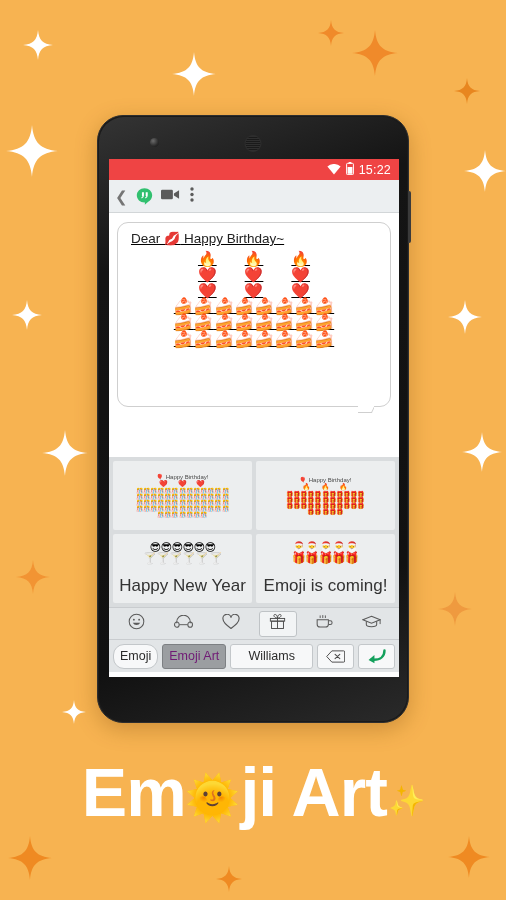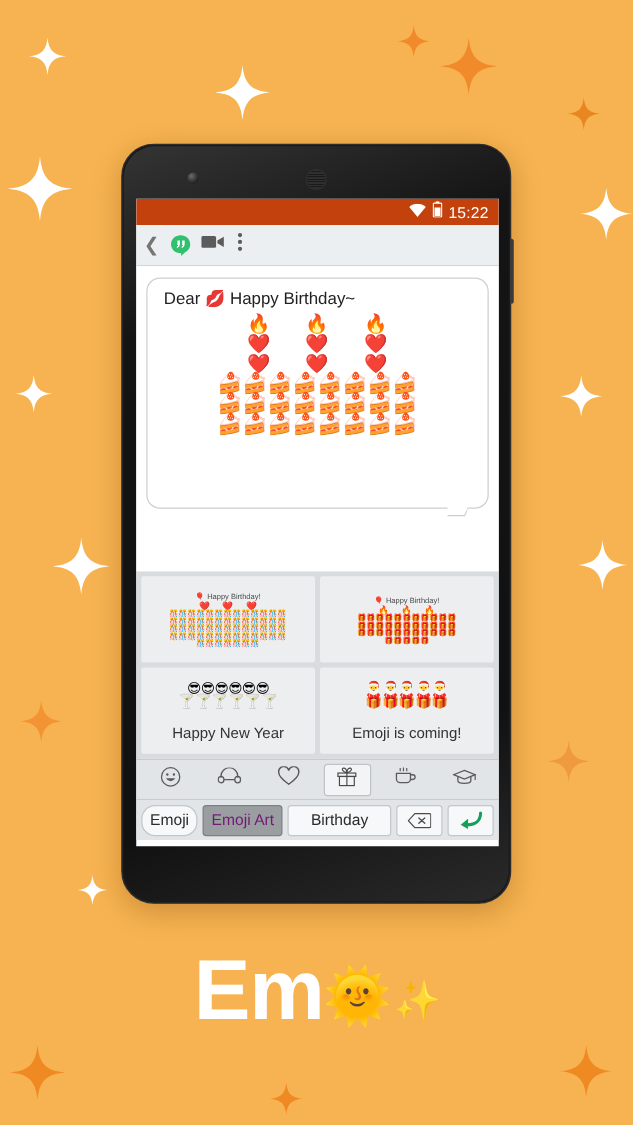--- a/index.html
+++ b/index.html
@@ -64,21 +64,21 @@
     position: absolute;
     left: 11px; top: 43px;
     width: 290px; height: 518px;
     background: #ffffff;
     overflow: hidden;
   }
 
   
   #status-bar {
     height: 21px;
-    background: #c2410c;
+    background: #ef4444;
     display: flex; align-items: center;
     justify-content: flex-end;
     padding-right: 8px;
     gap: 5px;
   }
   #status-bar .s-icon { display: block; }
   #clock {
     color: #fff; font-size: 12.5px; letter-spacing: .2px;
   }
 
@@ -102,20 +102,21 @@
   }
   #video-icon, #overflow-icon { flex: 0 0 auto; }
   #overflow-icon { padding: 0 3px; }
 
   
   #conversation {
     height: 244px;
     background: #fff;
     padding: 9px 8px 0 8px;
     position: relative;
+    text-decoration: underline;
   }
   #bubble {
     position: relative;
     width: 100%;
     height: 185px;
     background: #fff;
     border: 1px solid #cfcfcf;
     border-radius: 11px;
     padding: 8px 0 0 0;
   }
@@ -176,21 +177,21 @@
     overflow: hidden;
     position: relative;
   }
   .card-title {
     font-size: 6px; color: #4a4a4a;
     white-space: nowrap;
     margin-bottom: 1px;
     font-family: "Liberation Sans", sans-serif;
   }
   .card-caption {
-    font-size: 12px; color: #333;
+    font-size: 17px; color: #333;
     margin-top: 12px;
     white-space: nowrap;
   }
   .mini-row {
     display: flex; justify-content: center;
     line-height: 1;
     font-family: "DejaVu Sans", sans-serif;
   }
   .mini-row span { font-size: 6px; letter-spacing: -0.3px; }
   .mini-row.big span { font-size: 11px; letter-spacing: -0.5px; }
@@ -682,35 +683,36 @@
               <path d="M11 2 L21 6 L11 10 L1 6 Z" fill="none" stroke="#5a5a5a" stroke-width="1.2"></path>
               <path d="M5 7.8 V11.6 C5 13 8 14 11 14 C14 14 17 13 17 11.6 V7.8" fill="none" stroke="#5a5a5a" stroke-width="1.2"></path>
               <line x1="21" y1="6" x2="21" y2="11" stroke="#5a5a5a" stroke-width="1.1"></line>
             </svg></span>
         </div>
       </div>
 
     <div id="tab-bar">
       <div class="tab-btn" id="tab-emoji">Emoji</div>
       <div class="tab-btn selected" id="tab-emoji-art">Emoji Art</div>
-      <div class="tab-btn" id="tab-emoticon">Birthday</div>
+      <div class="tab-btn" id="tab-emoticon">Williams</div>
       <div class="tab-btn icon">
         <svg width="19" height="13" viewBox="0 0 22 15">
           <path d="M6.8 1 H20.4 A1.2 1.2 0 0 1 21.6 2.2 V12.8 A1.2 1.2 0 0 1 20.4 14 H6.8 L0.8 7.5 Z" fill="none" stroke="#4a4a4a" stroke-width="1.1"></path>
           <path d="M10.5 5 L16 10 M16 5 L10.5 10" stroke="#4a4a4a" stroke-width="1.2" stroke-linecap="round"></path>
         </svg>
       </div>
       <div class="tab-btn icon">
         <svg width="19" height="15" viewBox="0 0 20 16">
           <path d="M18.5 1.5 C18.5 8 14 11.5 7.2 11.5 H4.5" fill="none" stroke="#13a05c" stroke-width="2.6" stroke-linecap="round"></path>
           <path d="M7.8 6.5 L1.5 11.6 L7.8 15.2 Z" fill="#13a05c"></path>
         </svg>
       </div>
     </div>
 
   </div>
 </div>
 
 <div id="headline">
   <span class="word">Em</span>
   <span class="sun">🌞</span>
+  <span class="word">ji Art</span>
   <span class="trail-sparkle">✨</span>
 </div>
 
 </body></html>

